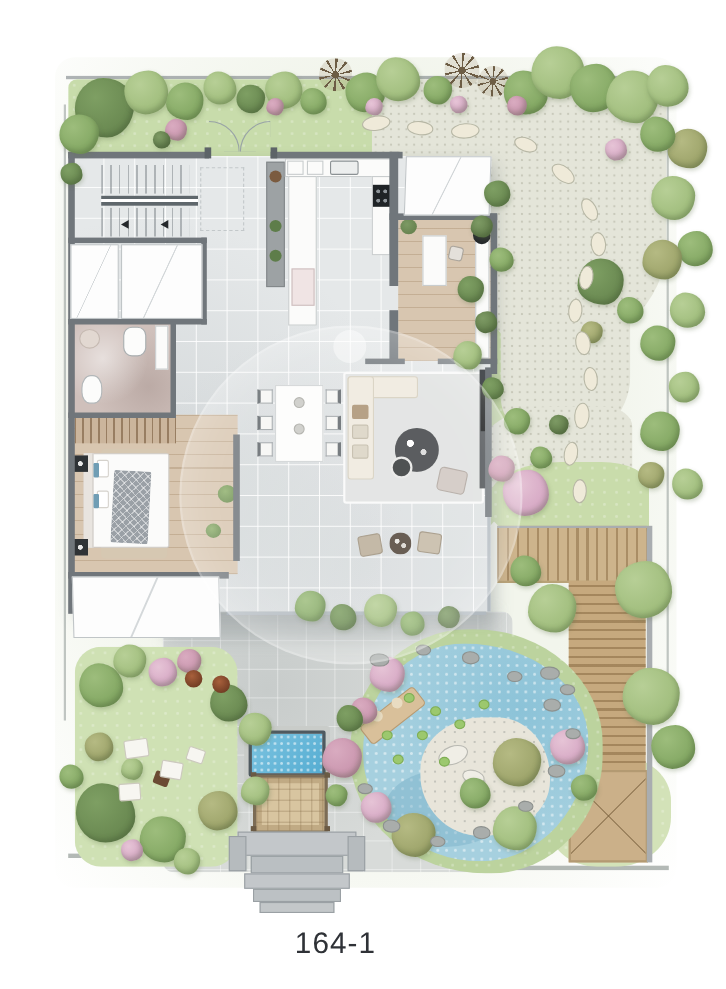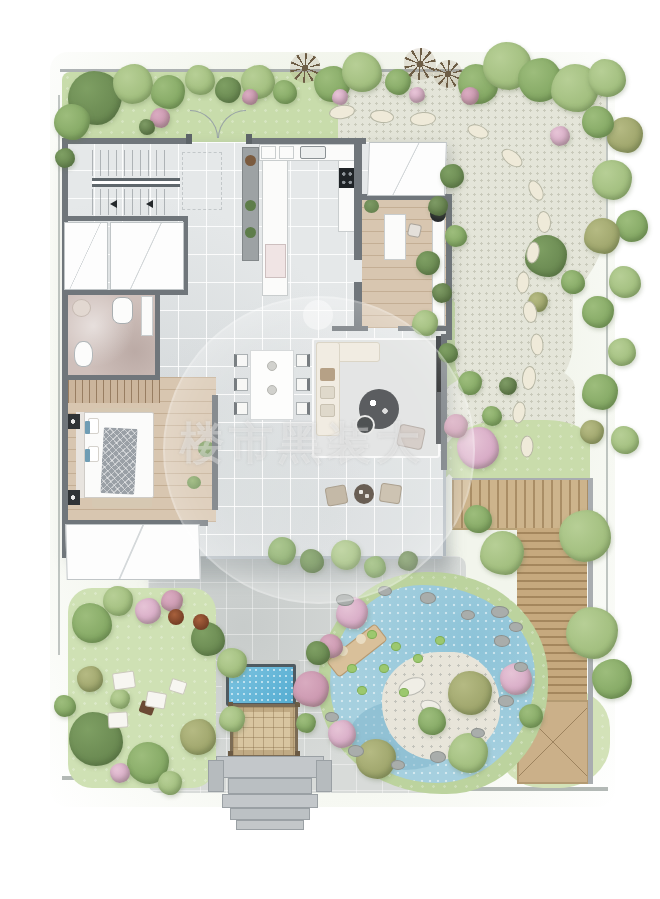--- a/index.html
+++ b/index.html
@@ -367,17 +367,16 @@
       <div class="blanket" style="left: 108px; top: 712px; width: 20px; height: 16px; transform: rotate(-4deg);"></div>
       <div class="blanket" style="left: 170px; top: 679.5px; width: 16px; height: 13px; transform: rotate(18deg);"></div>
       <div class="pot" style="left: 168px; top: 609px; width: 16px; height: 16px;"></div>
       <div class="pot" style="left: 193px; top: 614px; width: 16px; height: 16px;"></div>
     </div>
 
   <div class="wm" style="left:163px;top:296px;width:312px;height:308px;border-radius:50%;
               background:rgba(255,255,255,.16);border:2px solid rgba(255,255,255,.30);
               box-shadow:inset 0 0 45px rgba(255,255,255,.28);z-index:60;"></div>
   <div class="wm" style="left:303px;top:300px;width:30px;height:30px;border-radius:50%;background:rgba(255,255,255,.45);z-index:61;"></div>
-  <div class="wm" style="left:180px;top:414px;width:290px;font-size:44px;font-weight:bold;letter-spacing:5px;
-              color:rgba(255,255,255,.34);text-shadow:0 0 3px rgba(150,150,150,.30);z-index:62;
-              font-family:'DejaVu Sans',sans-serif;white-space:nowrap;">楼市黑装大</div>
-
+
+  <div style="left:240px;top:842px;width:130px;text-align:center;font-size:27px;color:#2f3237;
+              letter-spacing:1px;z-index:10;">164-1</div>
 </div>
 
 </body></html>

